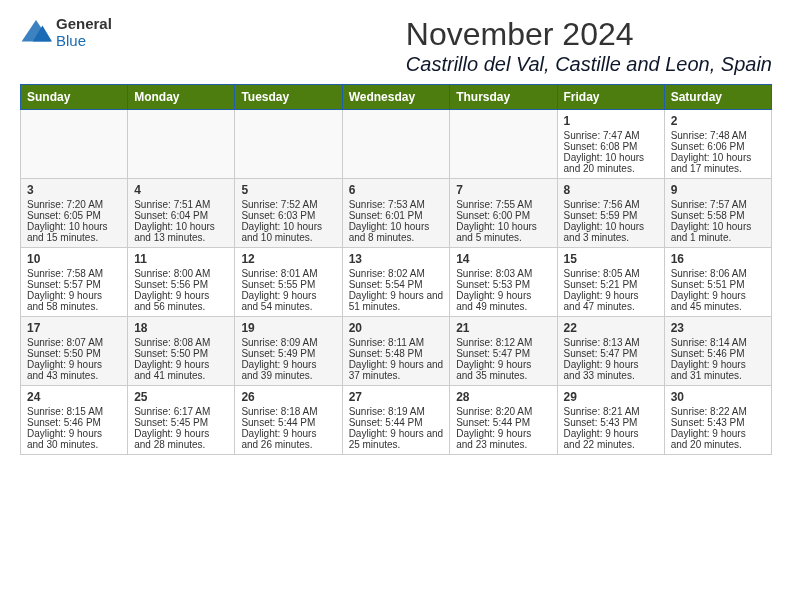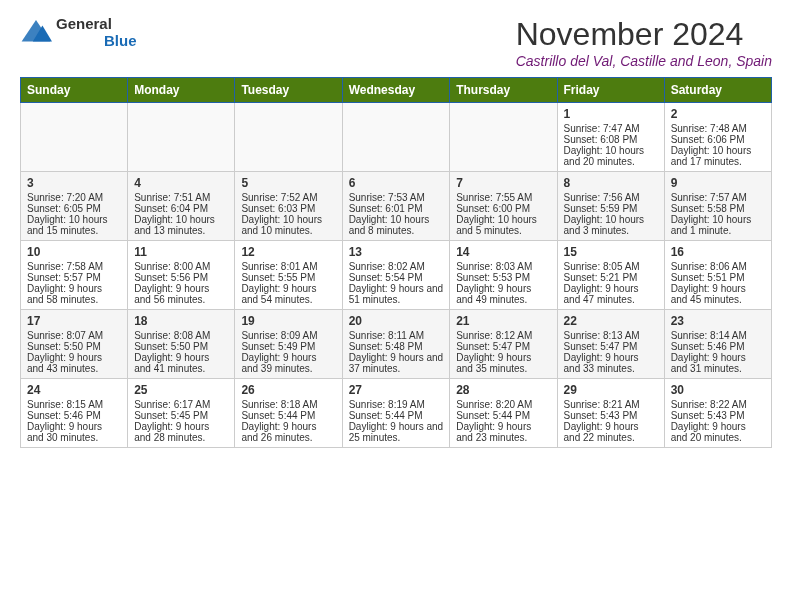--- a/index.html
+++ b/index.html
@@ -25,39 +25,38 @@
       flex-direction: column;
       line-height: 1.1;
     }
     .logo-general {
       font-size: 15px;
       font-weight: bold;
       color: #333;
     }
     .logo-blue {
       font-size: 15px;
-      font-weight: bold;
+      font-weight: normal;
       color: #1a6bb5;
-      margin-left: 48px;
     }
     .logo-icon {
       width: 32px;
       height: 32px;
     }
     .title-block {
       text-align: left;
     }
     .month-title {
       font-size: 32px;
       font-weight: normal;
       color: #333;
     }
     .location-title {
-      font-size: 14px;
-      color: #701a75;
+      font-size: 20px;
+      color: #0f172a;
       font-style: italic;
     }
     .calendar {
       width: 100%;
       border-collapse: collapse;
       border: 1px solid #ccc;
     }
     .calendar th {
       background-color: #4d7c0f;
       color: #fff;

